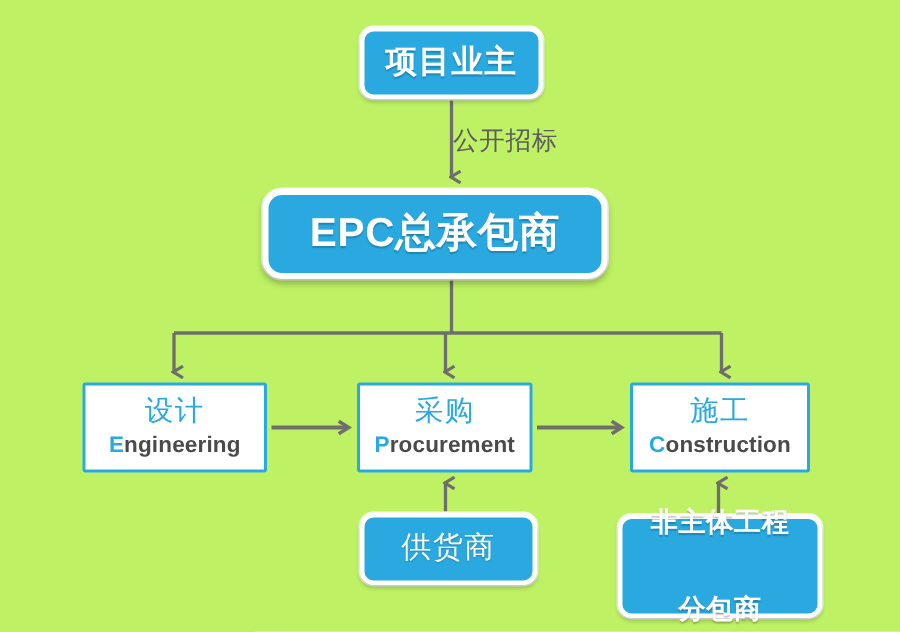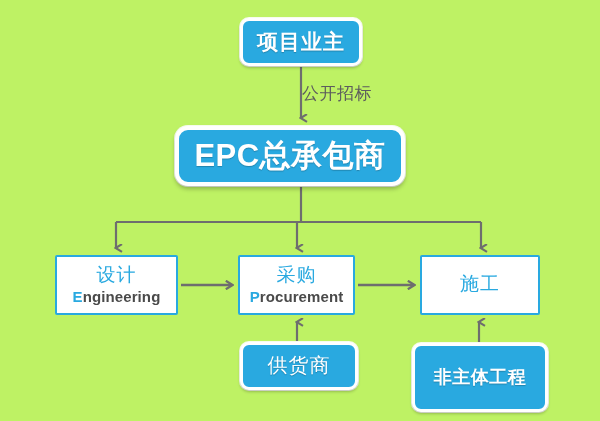--- a/index.html
+++ b/index.html
@@ -44,21 +44,21 @@
     background:#ffffff;
     border:2px solid #29a9e0;
     border-radius:2px;
   }
   #node-owner{
     left:240px;top:18px;width:122px;height:48px;
     font-size:21px;font-weight:700;letter-spacing:1px;
   }
   #node-epc{
     left:175px;top:126px;width:230px;height:60px;
-    font-size:31px;font-weight:700;letter-spacing:0.5px;
+    font-size:27px;font-weight:700;letter-spacing:0.5px;
     border-radius:13px;
     border:4px solid #ffffff;
     box-shadow:0 3px 4px rgba(0,0,0,0.25), 0 0 0 1px rgba(255,255,255,0.9);
   }
   #node-engineering{ left:55px;  top:255px; width:123px; height:60px; }
   #node-procurement{ left:238px; top:255px; width:117px; height:60px; }
   #node-construction{left:420px; top:255px; width:120px; height:60px; }
 
   .cn-line{
     color:#29a9e0;
@@ -147,23 +147,25 @@
     <span class="en-line"><span class="cap">P</span><span>rocurement</span></span>
   </div>
 
   <div class="node outlined" id="node-engineering">
     <span class="cn-line">设计</span>
     <span class="en-line"><span class="cap">E</span><span>ngineering</span></span>
   </div>
 
   <div class="node outlined" id="node-construction">
     <span class="cn-line">施工</span>
+    <span class="en-line"><span class="cap">C</span><span>onstruction</span></span>
   </div>
 
   <div class="node filled" id="node-supplier">
     <span>供货商</span>
   </div>
 
   <div class="node filled" id="node-subcontractor">
     <span class="sub-l1">非主体工程</span>
+    <span class="sub-l2">分包商</span>
   </div>
 
 </div>
 
 </body></html>

